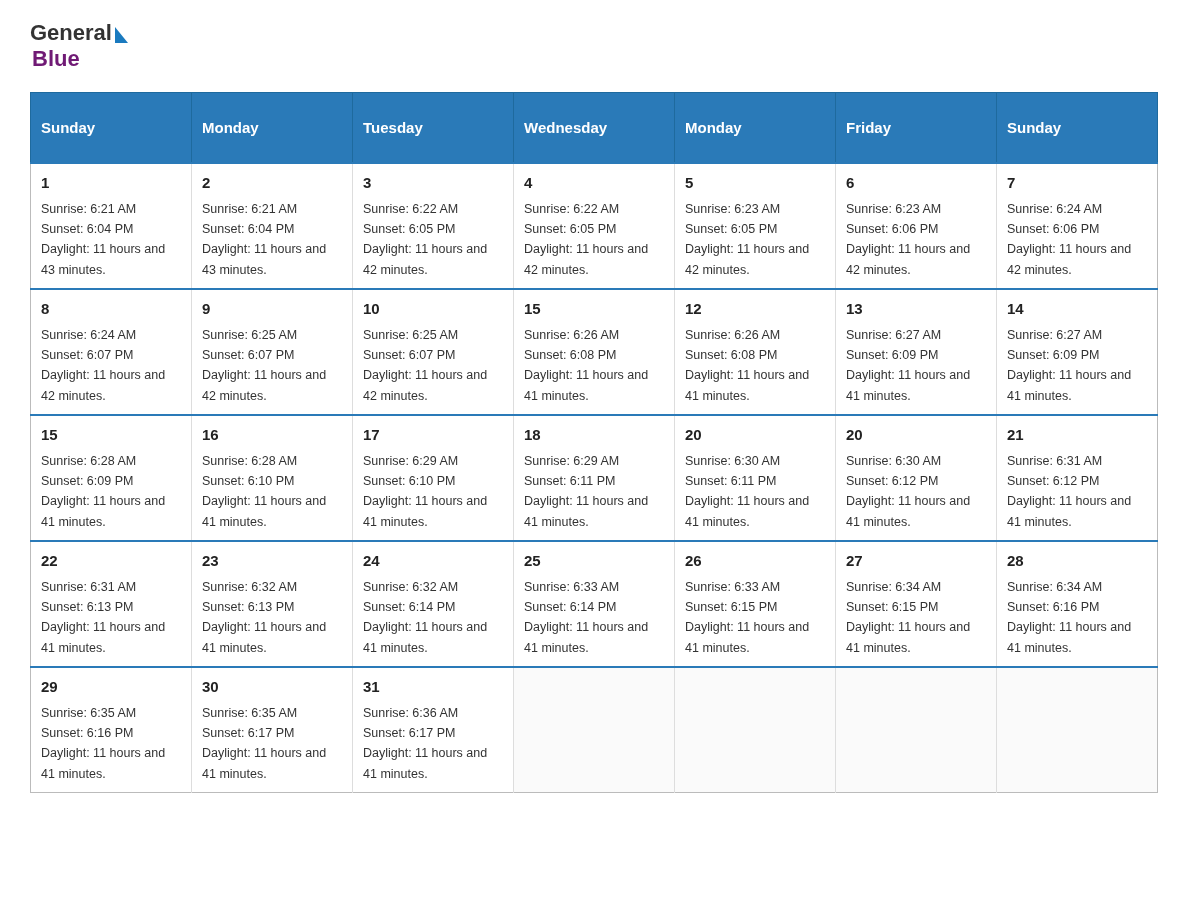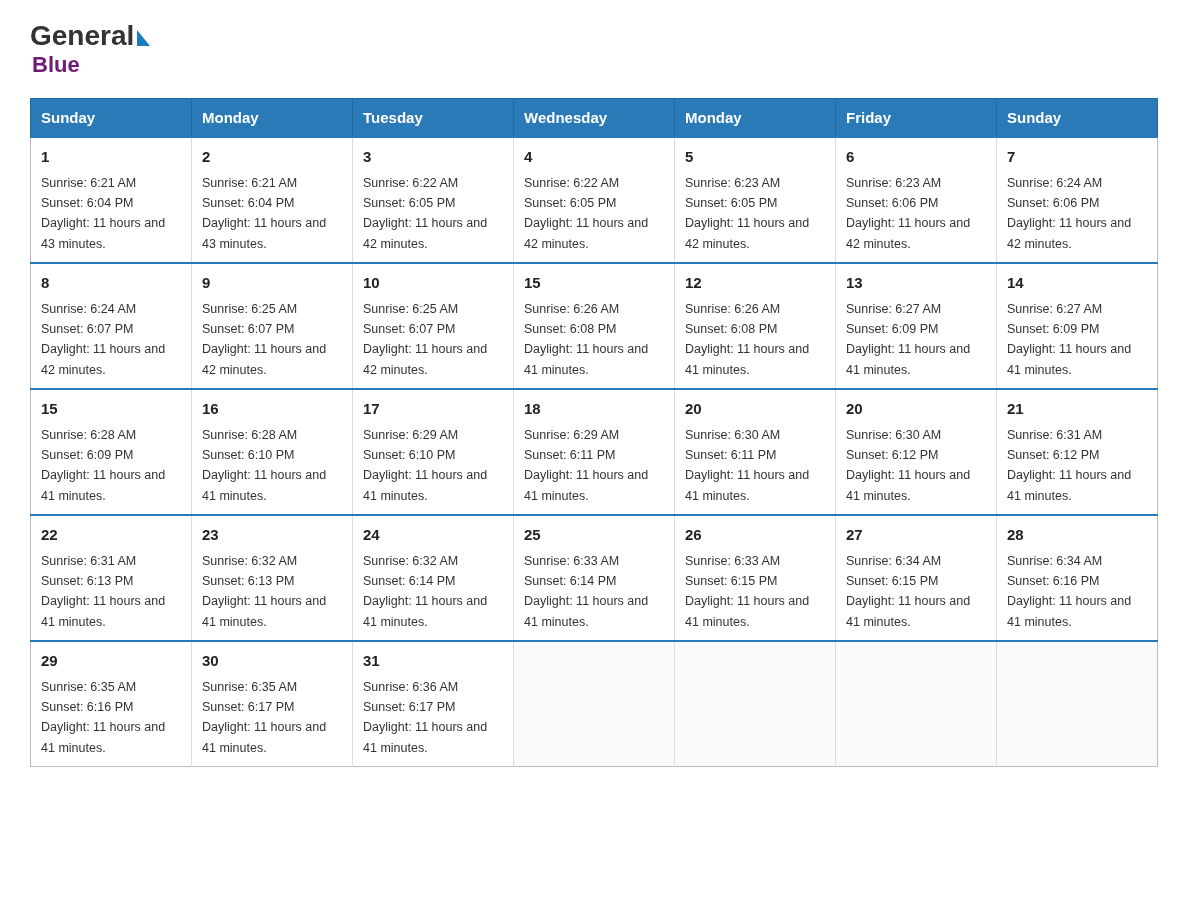--- a/index.html
+++ b/index.html
@@ -34,21 +34,21 @@
     .calendar {
       width: 100%;
       border-collapse: collapse;
       border: 1px solid #bbb;
     }
     .calendar thead tr th {
       background-color: #2a7ab8;
       color: #fff;
       font-size: 15px;
       font-weight: bold;
-      padding: 10px 10px;
+      padding: 26px 10px;
       text-align: left;
       border: 1px solid #1e6a9e;
     }
     .calendar tbody tr {
       border-top: 2px solid #2a7ab8;
     }
     .calendar tbody tr td {
       vertical-align: top;
       padding: 8px 10px;
       border-right: 1px solid #ddd;
@@ -82,21 +82,21 @@
       flex-direction: column;
       align-items: flex-start;
     }
     .logo-line1 {
       display: flex;
       align-items: center;
     }
     .logo-dark {
       color: #333;
       font-weight: bold;
-      font-size: 28px;
+      font-size: 22px;
     }
     .logo-line2 {
       color: #701a75;
       font-weight: bold;
       font-size: 22px;
       margin-left: 2px;
     }
   </style>
 </head>
 <body>

